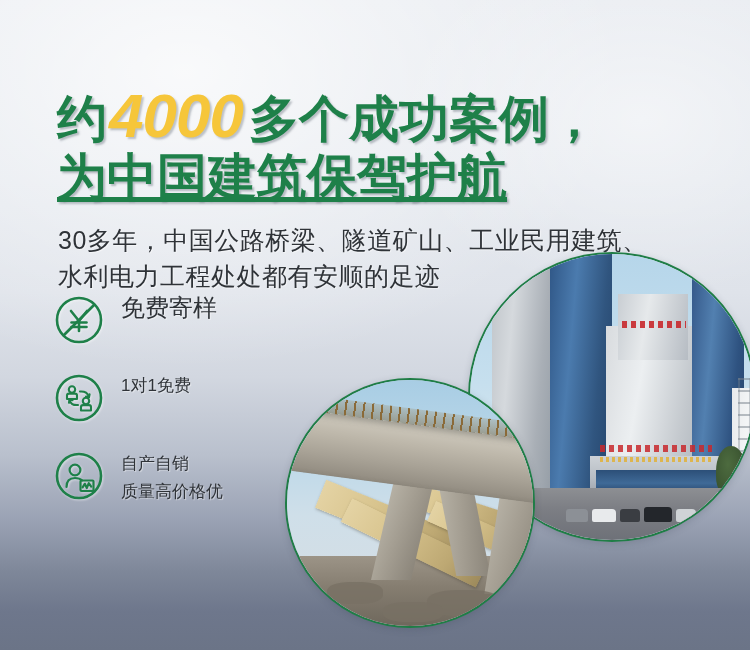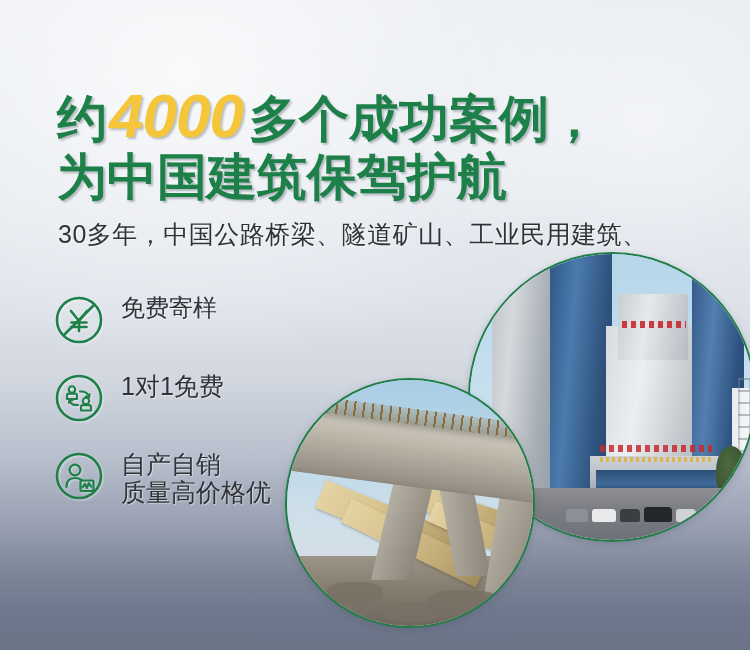--- a/index.html
+++ b/index.html
@@ -57,25 +57,25 @@
     font-size:62px;
     font-weight:bold;
     font-style:italic;
     color:#f6c63a;
     text-shadow:2px 2px 2px rgba(110,120,130,.42);
     letter-spacing:-1px;
     margin:0 6px 0 2px;
     position:relative; top:3px;
   }
   .hl-row2 { margin-top:8px; }
-  .hl-row2 .hl-green { font-size:50px; }
+  .hl-row2 .hl-green { font-size:50px;text-decoration:underline; }
 
   
   .subtitle {
-    position:absolute; left:58px; top:216px;
+    position:absolute; left:58px; top:222px;
     color:#2f3338;
     font-size:25px;
     line-height:36px;
     letter-spacing:.5px;
     white-space:nowrap;
     text-shadow:1px 1px 1px rgba(255,255,255,.55);
   }
 
   
   .features {
@@ -88,21 +88,21 @@
     height:62px;
   }
   .feature .ic {
     width:52px; height:52px;
     flex:0 0 52px;
     margin-right:16px;
     filter:drop-shadow(1px 1px 1px rgba(255,255,255,.5));
   }
   .feature .txt {
     color:#2f3338;
-    font-size:25px;
+    font-size:17px;
     line-height:28px;
     white-space:nowrap;
     text-shadow:1px 1px 1px rgba(255,255,255,.5);
   }
   .feature .txt .l2 { display:block; }
   .feature.single .txt { font-size:24px; }
 
   
   .photo-circle {
     position:absolute;
@@ -265,20 +265,21 @@
       <span class="hl-gold">4000</span>
       <span class="hl-green">多个成功案例，</span>
     </div>
     <div class="hl-row hl-row2">
       <span class="hl-green">为中国建筑保驾护航</span>
     </div>
   </div>
 
   <div class="subtitle">
     <div>30多年，中国公路桥梁、隧道矿山、工业民用建筑、</div>
+    <div>水利电力工程处处都有安顺的足迹</div>
   </div>
 
   <div class="photo-circle" id="circle-building">
     <div class="photo-inner">
       <div class="bld-sky"></div>
 
       <div class="tower glass" id="t-left"></div>
       <div class="tower glass" id="t-left2"></div>
       <div class="tower conc" id="t-mid-low"></div>
       <div class="tower conc" id="t-mid-tall"></div>

